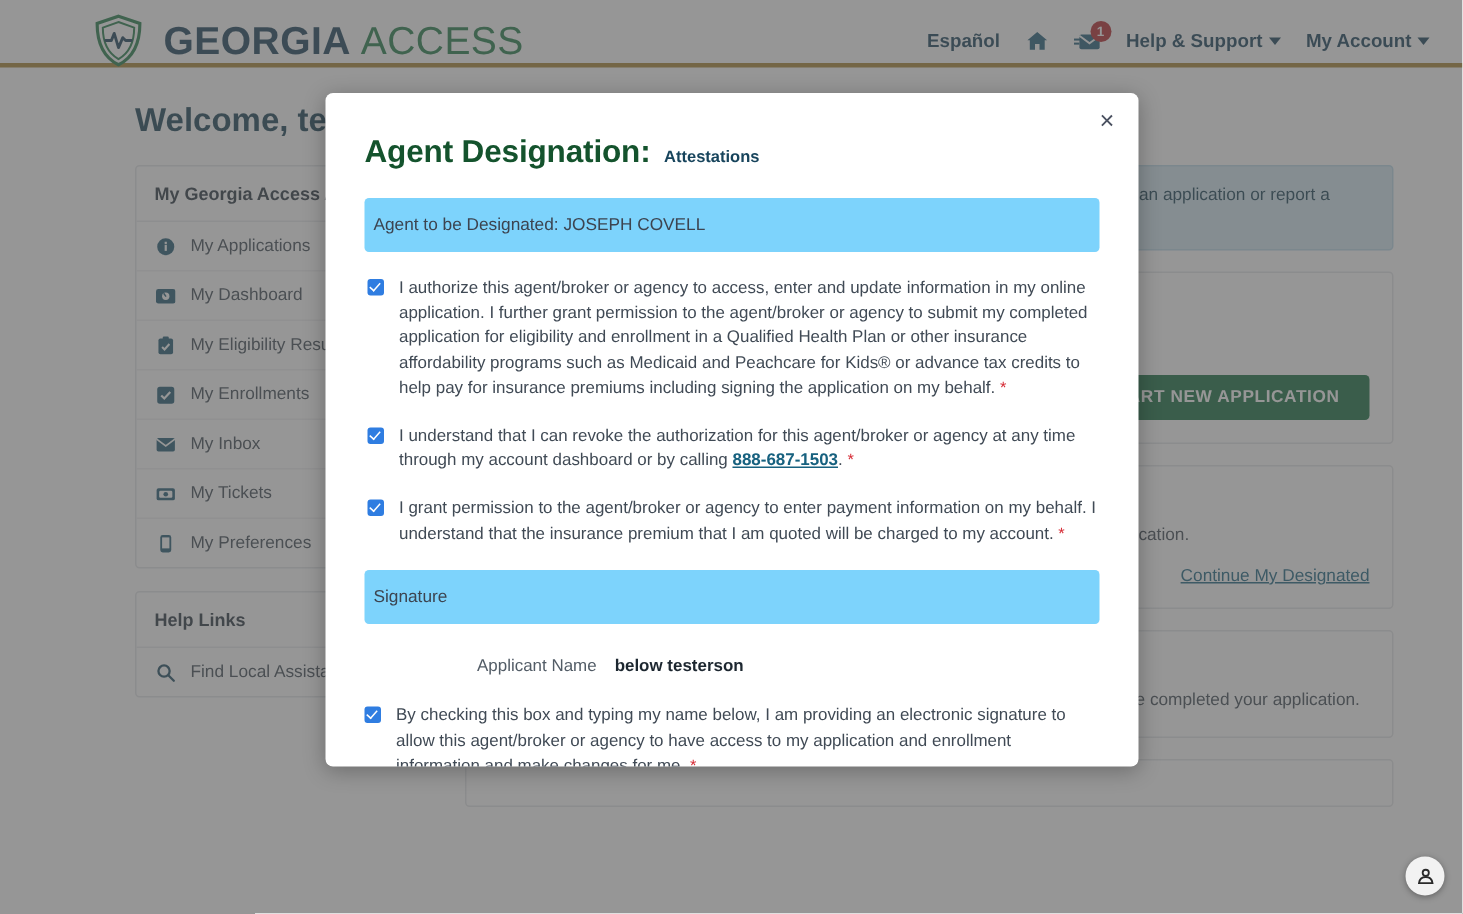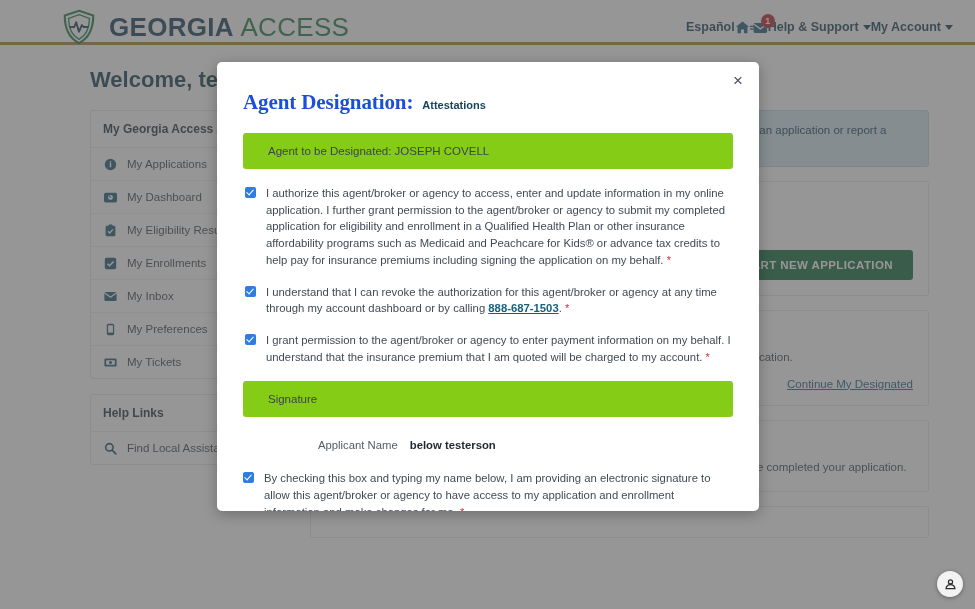--- a/index.html
+++ b/index.html
@@ -48,21 +48,21 @@
     letter-spacing: 0.3px;
     white-space: nowrap;
   }
   .brand-georgia { color: #143c55; }
   .brand-access { color: #1d7a45; font-weight: normal; }
 
   .header-nav {
     margin-left: auto;
     display: flex;
     align-items: center;
-    gap: 0;
+    gap: 17px;
     color: #103c55;
     font-size: 12.5px;
     font-weight: bold;
   }
   .header-nav > * { white-space: nowrap; }
 
   .hdr-link { color: #103c55; text-decoration: none; }
 
   .hdr-icon-btn {
     position: relative;
@@ -255,34 +255,33 @@
 
   .modal-title-row {
     display: flex;
     align-items: baseline;
     gap: 9px;
     margin-bottom: 18px;
   }
   .modal-title {
     font-size: 21px;
     font-weight: bold;
-    color: #1d4ed8;
+    color: #14532d;
     letter-spacing: -0.1px;
-    font-family: Liberation Serif, serif;
   }
   .modal-subtitle {
     font-size: 11px;
     font-weight: bold;
     color: #17445c;
   }
 
   .section-bar {
-    background: #84cc16;
+    background: #7dd3fc;
     border-radius: 3px;
-    padding: 12px 25px;
+    padding: 12px 6px;
     font-size: 11.5px;
     color: #3c4450;
   }
 
   .attest-list { padding: 16px 2px 0 2px; }
 
   .attest-row {
     display: flex;
     gap: 10px;
     align-items: flex-start;
@@ -440,37 +439,37 @@
                 <svg width="13" height="13" viewBox="0 0 16 14" fill="#1b5670">
                     <rect x="0.5" y="1.5" width="15" height="11" rx="1.5"></rect>
                     <path d="M0.5 2.4 L8 8 L15.5 2.4" fill="none" stroke="#fff" stroke-width="1.4"></path>
                   </svg>
               </span>
               <span>My Inbox</span>
             </a>
 
             <a class="side-item" href="#">
               <span class="side-ico">
-                <svg width="13" height="13" viewBox="0 0 16 16" fill="#1b5670">
-                    <rect x="3.5" y="0.8" width="9" height="14.4" rx="2"></rect>
-                    <rect x="5" y="2.8" width="6" height="9" fill="#fff"></rect>
-                  </svg>
-              </span>
-              <span>My Preferences</span>
-            </a>
-
-            <a class="side-item" href="#">
-              <span class="side-ico">
                 <svg width="13" height="13" viewBox="0 0 16 12" fill="#1b5670">
                     <rect x="0.5" y="1" width="15" height="10" rx="1.6"></rect>
                     <rect x="2.6" y="3.2" width="10.8" height="5.6" rx="1" fill="#fff"></rect>
                     <circle cx="8" cy="6" r="1.9" fill="#1b5670"></circle>
                   </svg>
               </span>
               <span>My Tickets</span>
+            </a>
+
+            <a class="side-item" href="#">
+              <span class="side-ico">
+                <svg width="13" height="13" viewBox="0 0 16 16" fill="#1b5670">
+                    <rect x="3.5" y="0.8" width="9" height="14.4" rx="2"></rect>
+                    <rect x="5" y="2.8" width="6" height="9" fill="#fff"></rect>
+                  </svg>
+              </span>
+              <span>My Preferences</span>
             </a>
           </div>
 
           <div class="side-card">
             <div class="side-card-head">Help Links</div>
             <a class="side-item" href="#">
               <span class="side-ico">
                 <svg width="13" height="13" viewBox="0 0 16 16" fill="none" stroke="#16455c" stroke-width="1.9">
                     <circle cx="6.6" cy="6.6" r="4.6"></circle>
                     <line x1="10.3" y1="10.3" x2="14.6" y2="14.6" stroke-linecap="round"></line>

